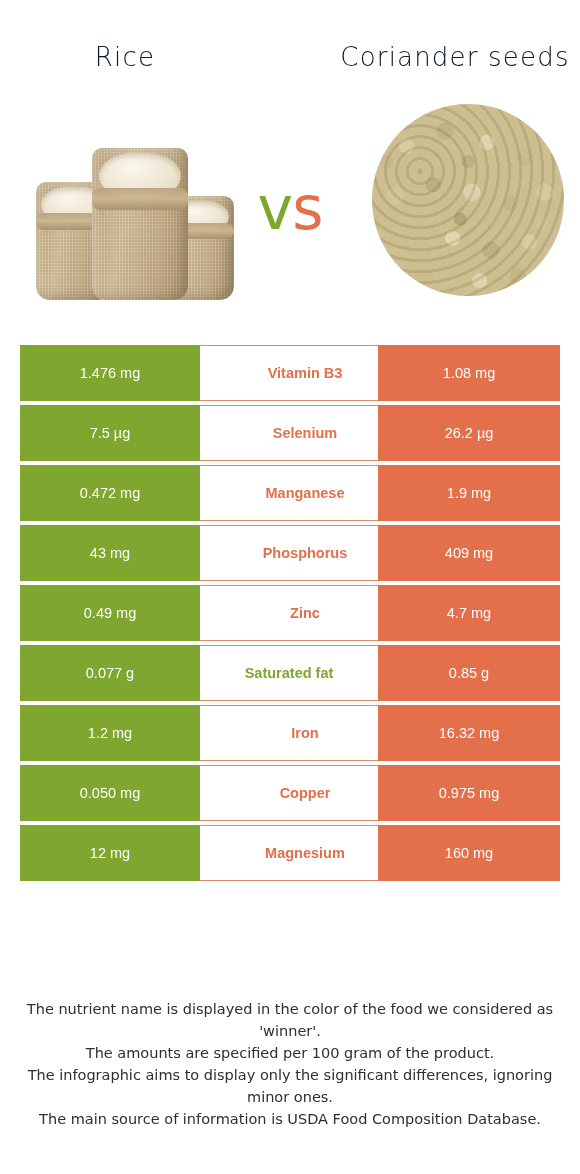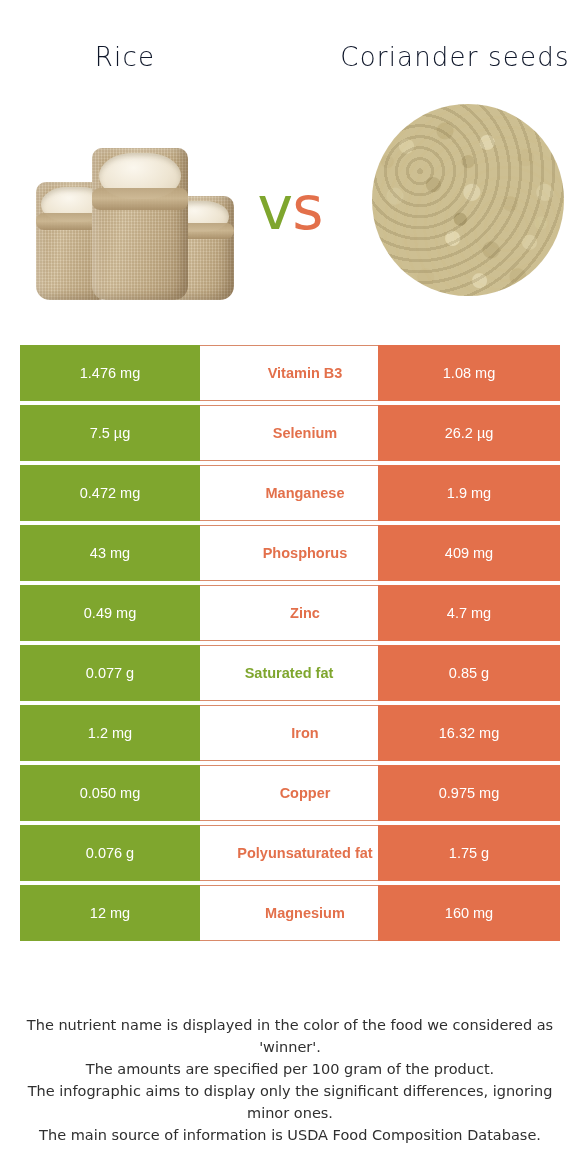--- a/index.html
+++ b/index.html
@@ -192,21 +192,20 @@
   .footer {
     position: absolute;
     left: 26px;
     top: 998px;
     width: 528px;
     text-align: center;
     font-size: 14.5px;
     line-height: 1.52;
     color: #2f2f2f;
     font-family: "DejaVu Sans", sans-serif;
-    margin-top: 16px;
   }
 </style>
 </head>
 <body>
 
 <div class="header">
 
   <div class="title title-left">Rice</div>
 
   <div class="title title-right">Coriander seeds</div>
@@ -276,25 +275,20 @@
     <div class="cell cell-mid win-right">Iron</div>
     <div class="cell cell-right">16.32 mg</div>
   </div>
 
   <div class="row">
     <div class="cell cell-left">0.050 mg</div>
     <div class="cell cell-mid win-right">Copper</div>
     <div class="cell cell-right">0.975 mg</div>
   </div>
 
-  <div class="row">
-    <div class="cell cell-left">0.076 g</div>
-    <div class="cell cell-mid win-right">Polyunsaturated fat</div>
-    <div class="cell cell-right">1.75 g</div>
-  </div>
 
   <div class="row">
     <div class="cell cell-left">12 mg</div>
     <div class="cell cell-mid win-right">Magnesium</div>
     <div class="cell cell-right">160 mg</div>
   </div>
 
 </div>
 
 <div class="footer">

